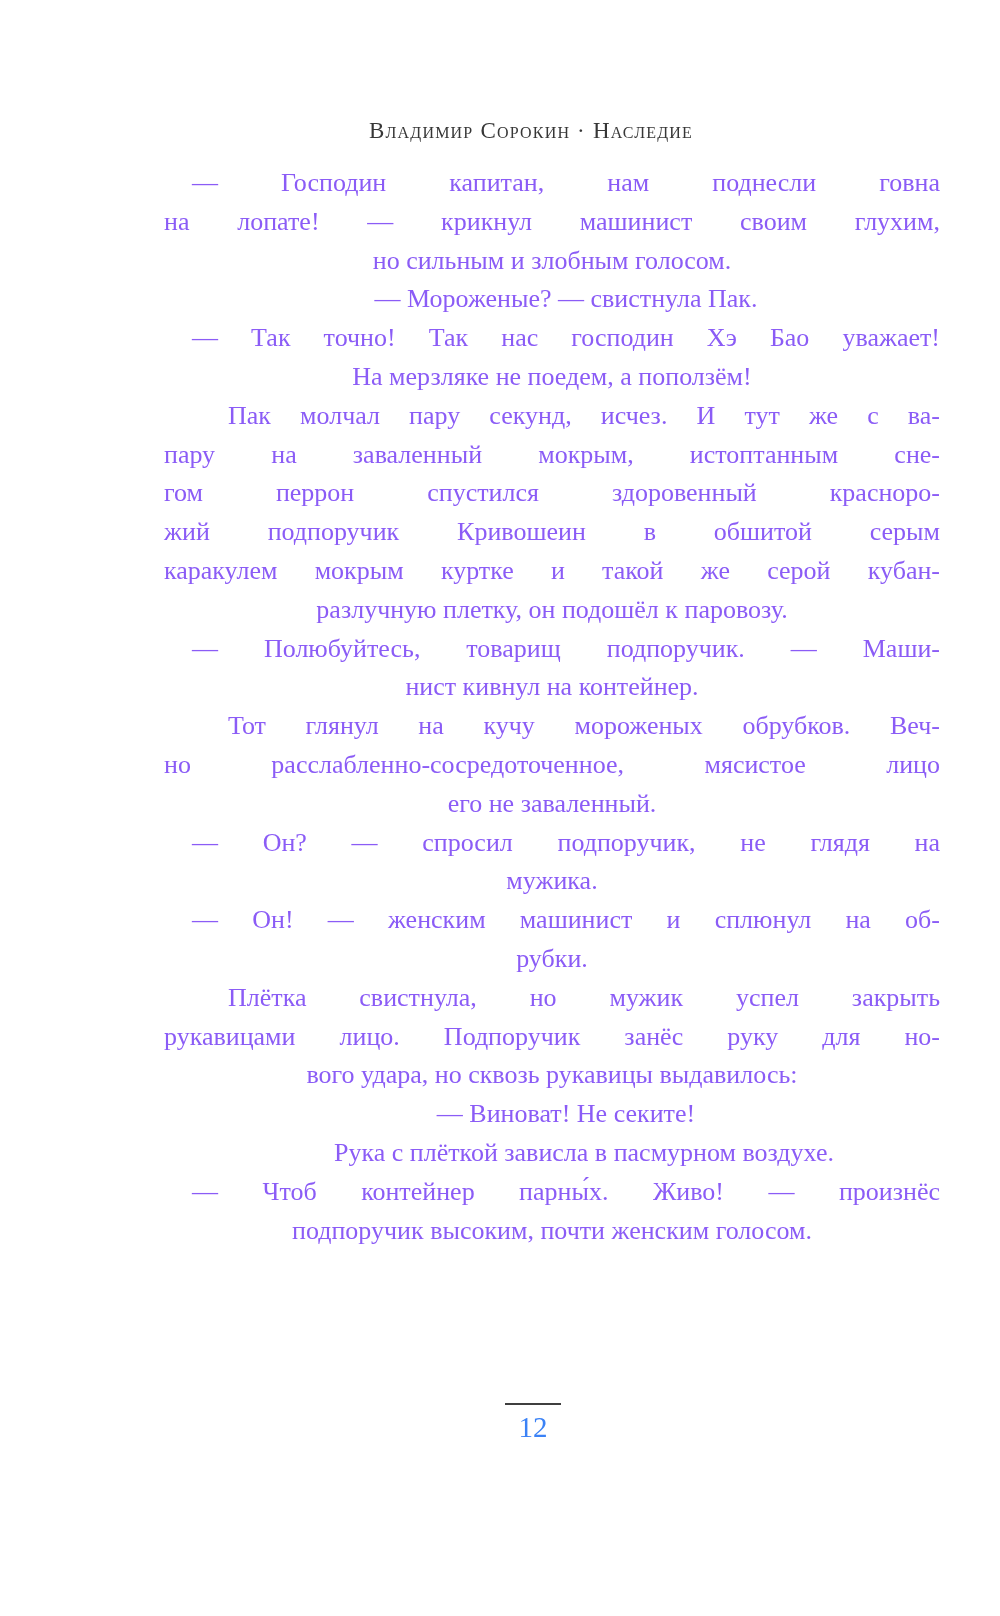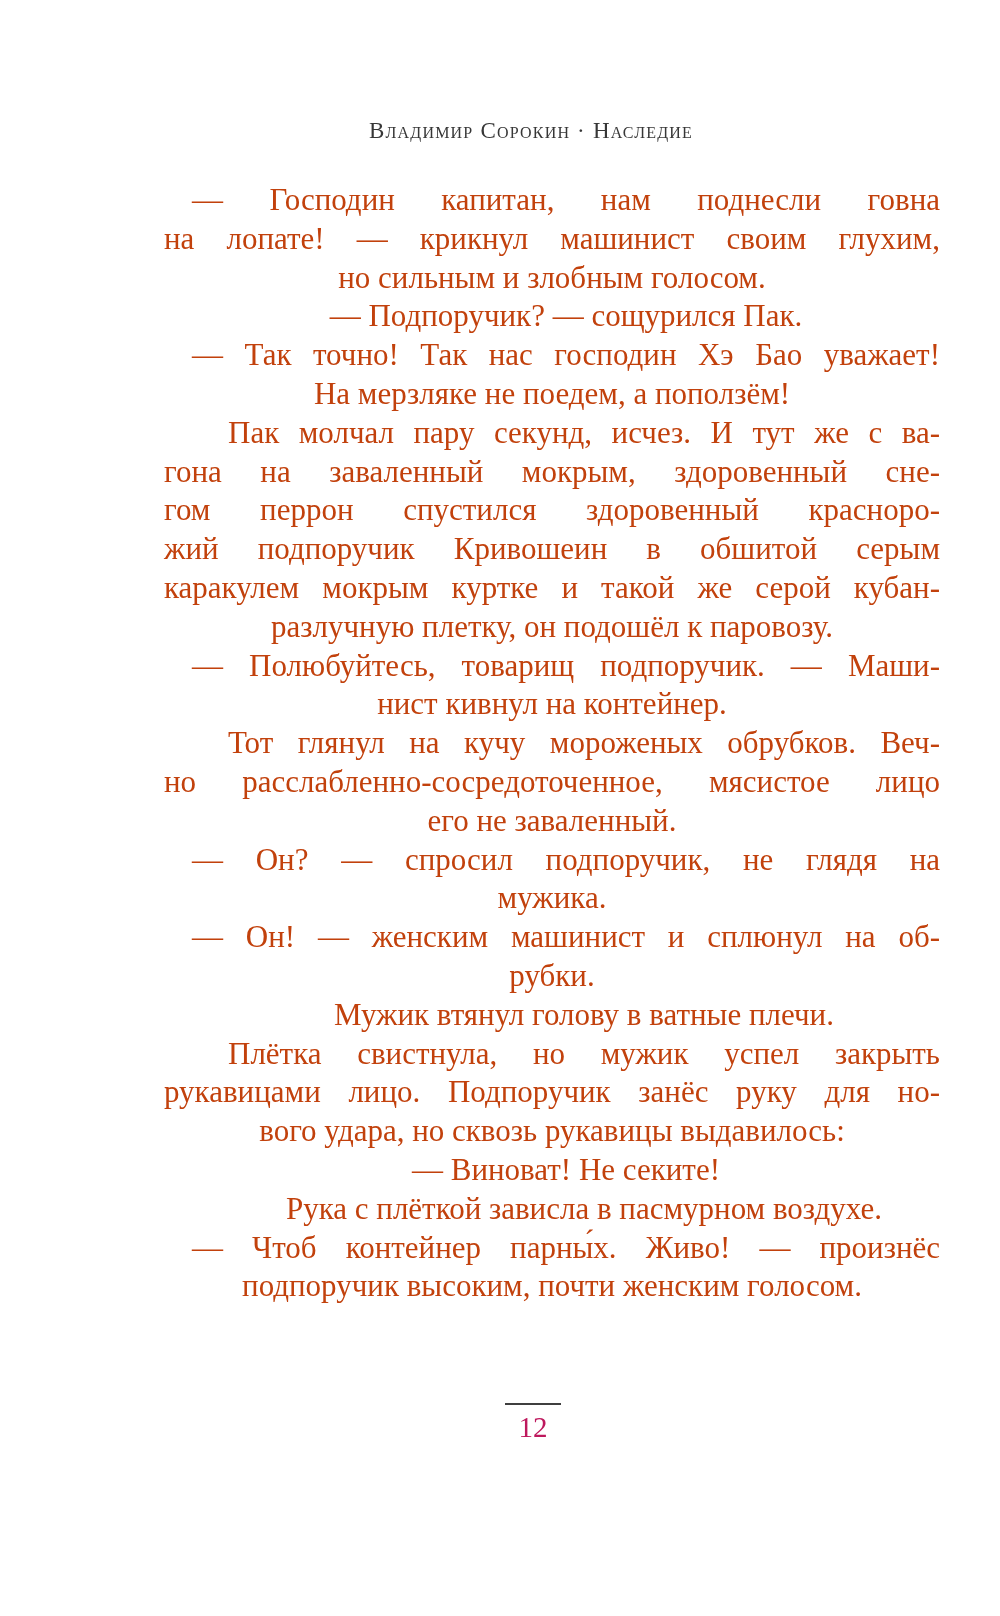--- a/index.html
+++ b/index.html
@@ -27,26 +27,26 @@
     line-height: 30px;
     letter-spacing: 1.2px;
     color: #373737;
   }
   .running-header .shift {
     position: relative;
     left: 31px;
   }
   .body-text {
     position: absolute;
-    top: 181px;
+    top: 164px;
     left: 164px;
     width: 776px;
-    font-size: 31px;
+    font-size: 26px;
     line-height: 38.8px;
-    color: #c2410c;
+    color: #8b5cf6;
   }
   .line {
     white-space: normal;
     text-align: center;
   }
   .line.j {
     text-align: justify;
     text-align-last: justify;
   }
   .line.in-para { padding-left: 64px; }
@@ -60,59 +60,58 @@
     background: #3f3f3f;
   }
   .page-number {
     position: absolute;
     top: 1410px;
     left: 0;
     width: 1000px;
     text-align: center;
     font-size: 29px;
     line-height: 34px;
-    color: #be185d;
+    color: #3b82f6;
   }
   .page-number .shift {
     position: relative;
     left: 33px;
   }
 </style>
 </head>
 <body>
 
 <div class="page">
 
   <div class="running-header">
     <span class="shift">Владимир Сорокин · Наследие</span>
   </div>
 
   <div class="body-text" id="body-text">
       <div class="line j in-dlg">— Господин капитан, нам поднесли говна</div>
       <div class="line j">на лопате! — крикнул машинист своим глухим,</div>
       <div class="line">но сильным и злобным голосом.</div>
-      <div class="line in-dlg">— Подпоручик? — сощурился Пак.</div>
+      <div class="line in-dlg">— Мороженые? — свистнула Пак.</div>
       <div class="line j in-dlg">— Так точно! Так нас господин Хэ Бао уважает!</div>
       <div class="line">На мерзляке не поедем, а поползём!</div>
       <div class="line j in-para">Пак молчал пару секунд, исчез. И тут же с ва-</div>
-      <div class="line j">гона на заваленный мокрым, здоровенный сне-</div>
+      <div class="line j">пару на заваленный мокрым, истоптанным сне-</div>
       <div class="line j">гом перрон спустился здоровенный красноро-</div>
       <div class="line j">жий подпоручик Кривошеин в обшитой серым</div>
       <div class="line j">каракулем мокрым куртке и такой же серой кубан-</div>
       <div class="line">разлучную плетку, он подошёл к паровозу.</div>
       <div class="line j in-dlg">— Полюбуйтесь, товарищ подпоручик. — Маши-</div>
       <div class="line">нист кивнул на контейнер.</div>
       <div class="line j in-para">Тот глянул на кучу мороженых обрубков. Веч-</div>
       <div class="line j">но расслабленно-сосредоточенное, мясистое лицо</div>
       <div class="line">его не заваленный.</div>
       <div class="line j in-dlg">— Он? — спросил подпоручик, не глядя на</div>
       <div class="line">мужика.</div>
       <div class="line j in-dlg">— Он! — женским машинист и сплюнул на об-</div>
       <div class="line">рубки.</div>
-      <div class="line in-para">Мужик втянул голову в ватные плечи.</div>
       <div class="line j in-para">Плётка свистнула, но мужик успел закрыть</div>
       <div class="line j">рукавицами лицо. Подпоручик занёс руку для но-</div>
       <div class="line">вого удара, но сквозь рукавицы выдавилось:</div>
       <div class="line in-dlg">— Виноват! Не секите!</div>
       <div class="line in-para">Рука с плёткой зависла в пасмурном воздухе.</div>
       <div class="line j in-dlg">— Чтоб контейнер парны́х. Живо! — произнёс</div>
       <div class="line">подпоручик высоким, почти женским голосом.</div>
     </div>
 
   <div class="footer-rule"></div>

